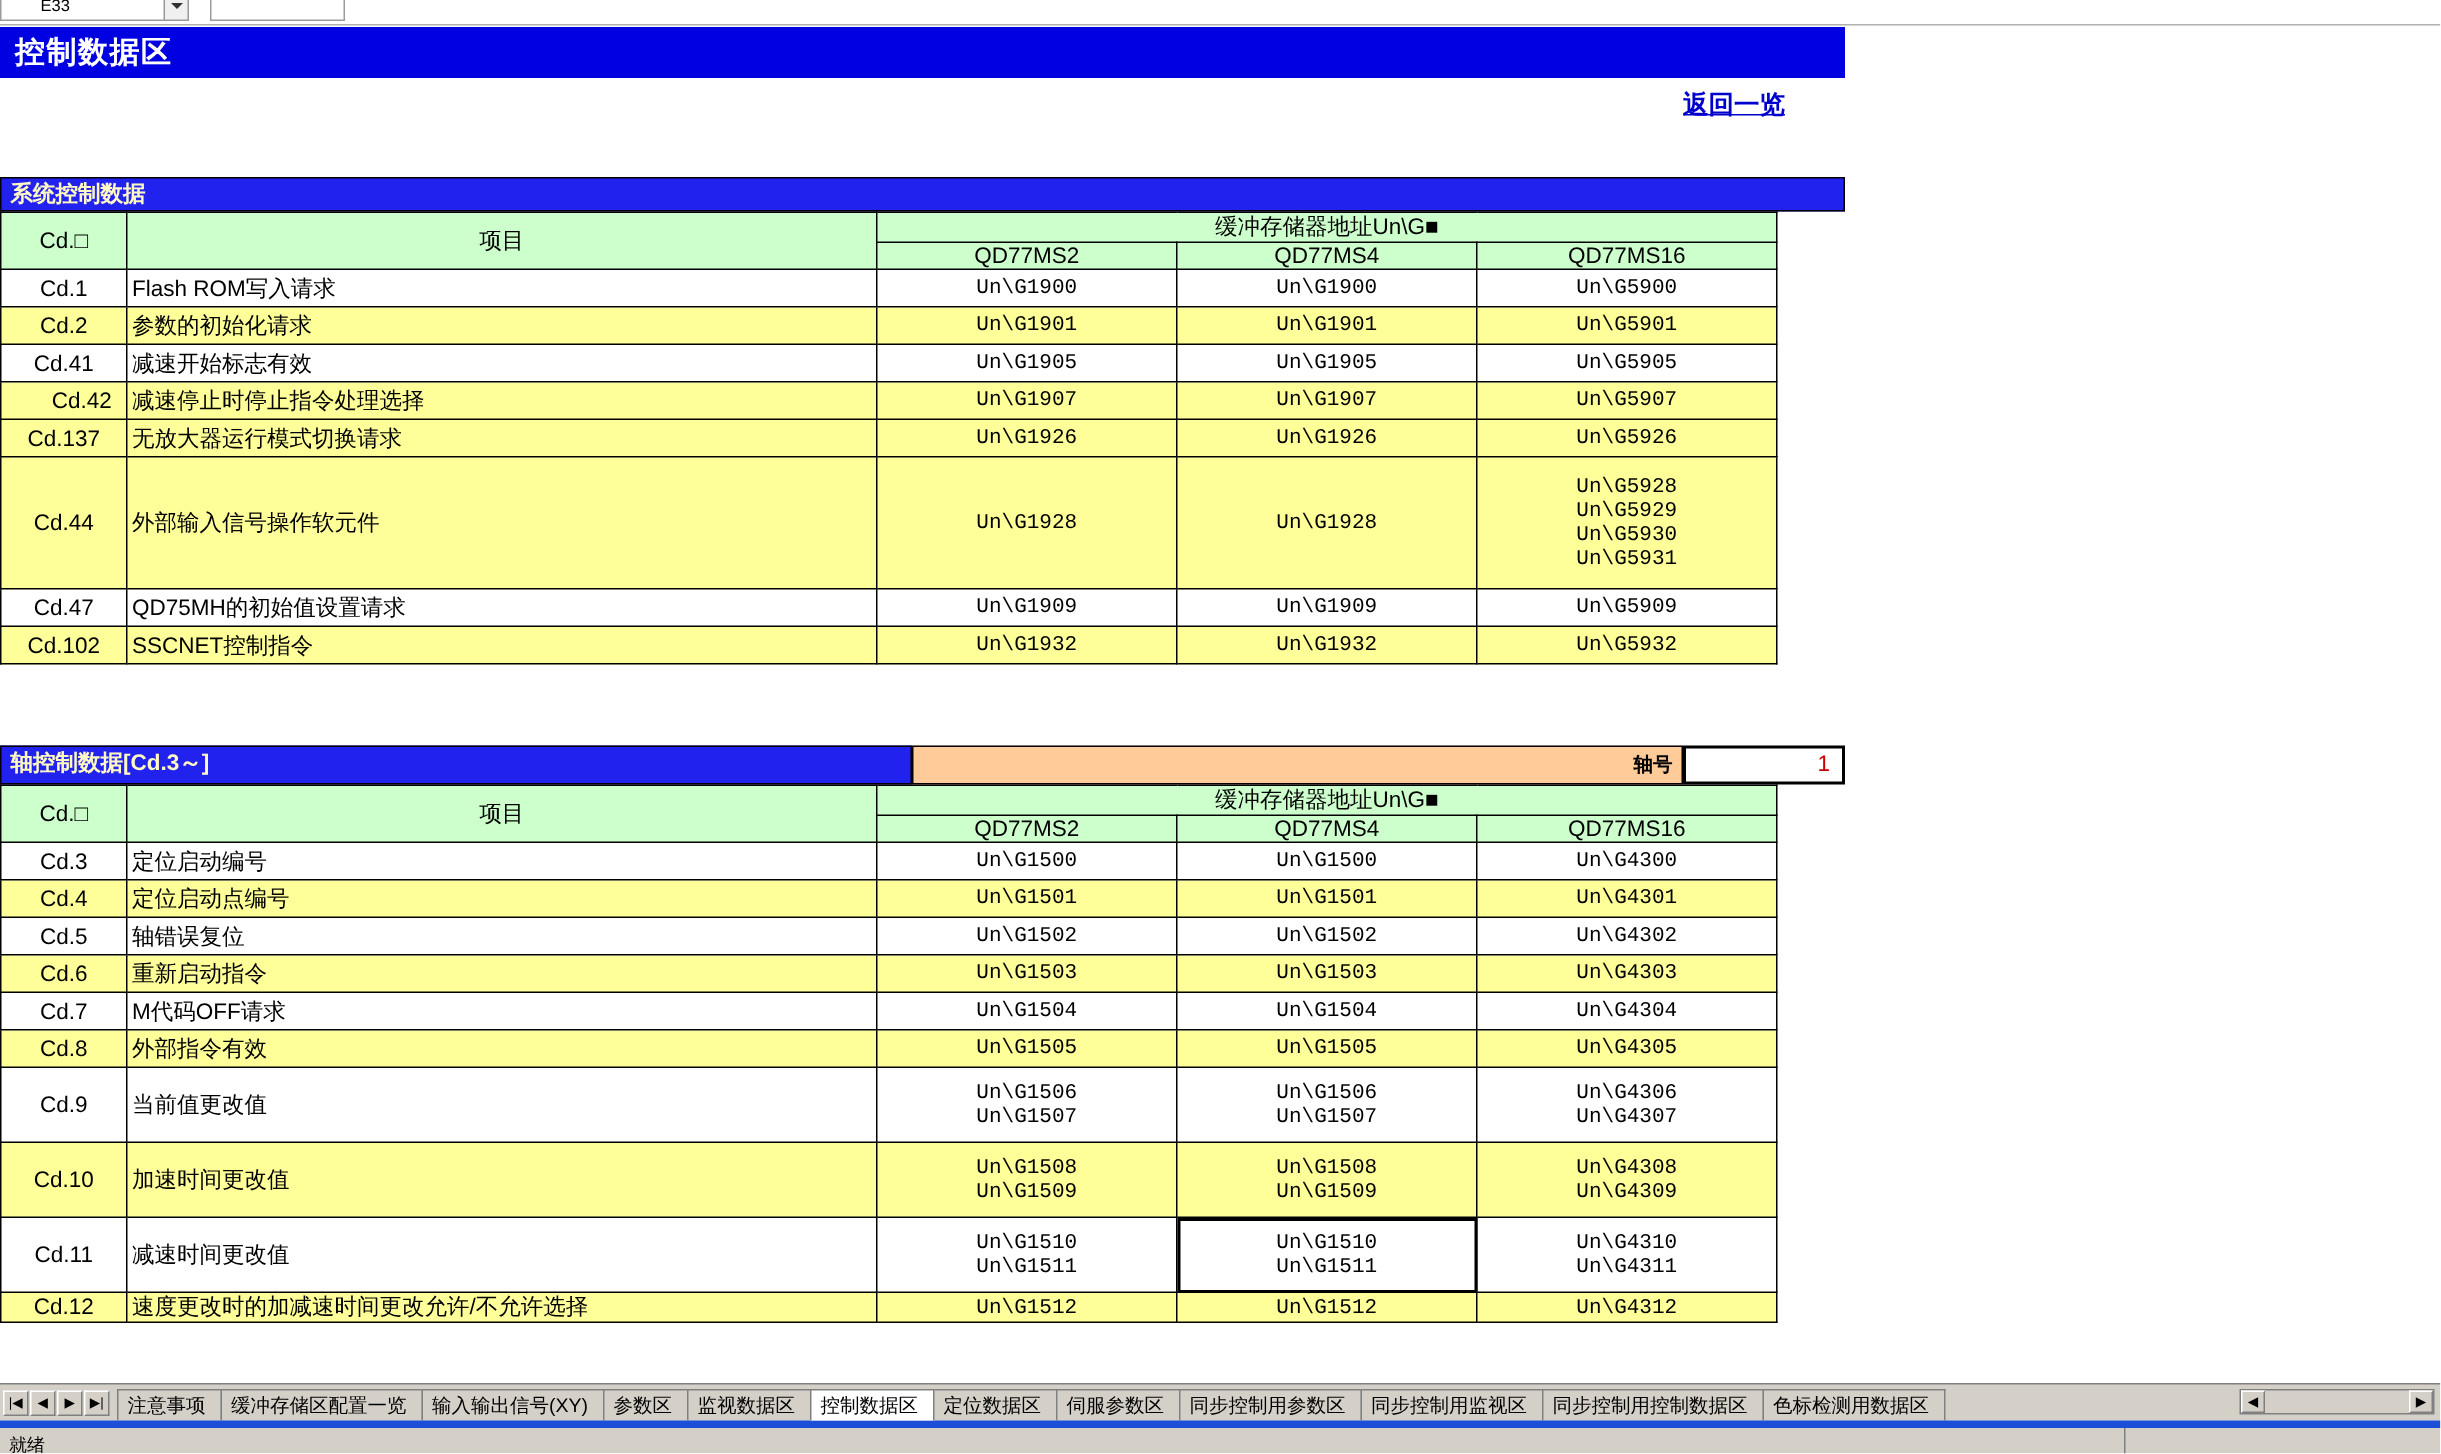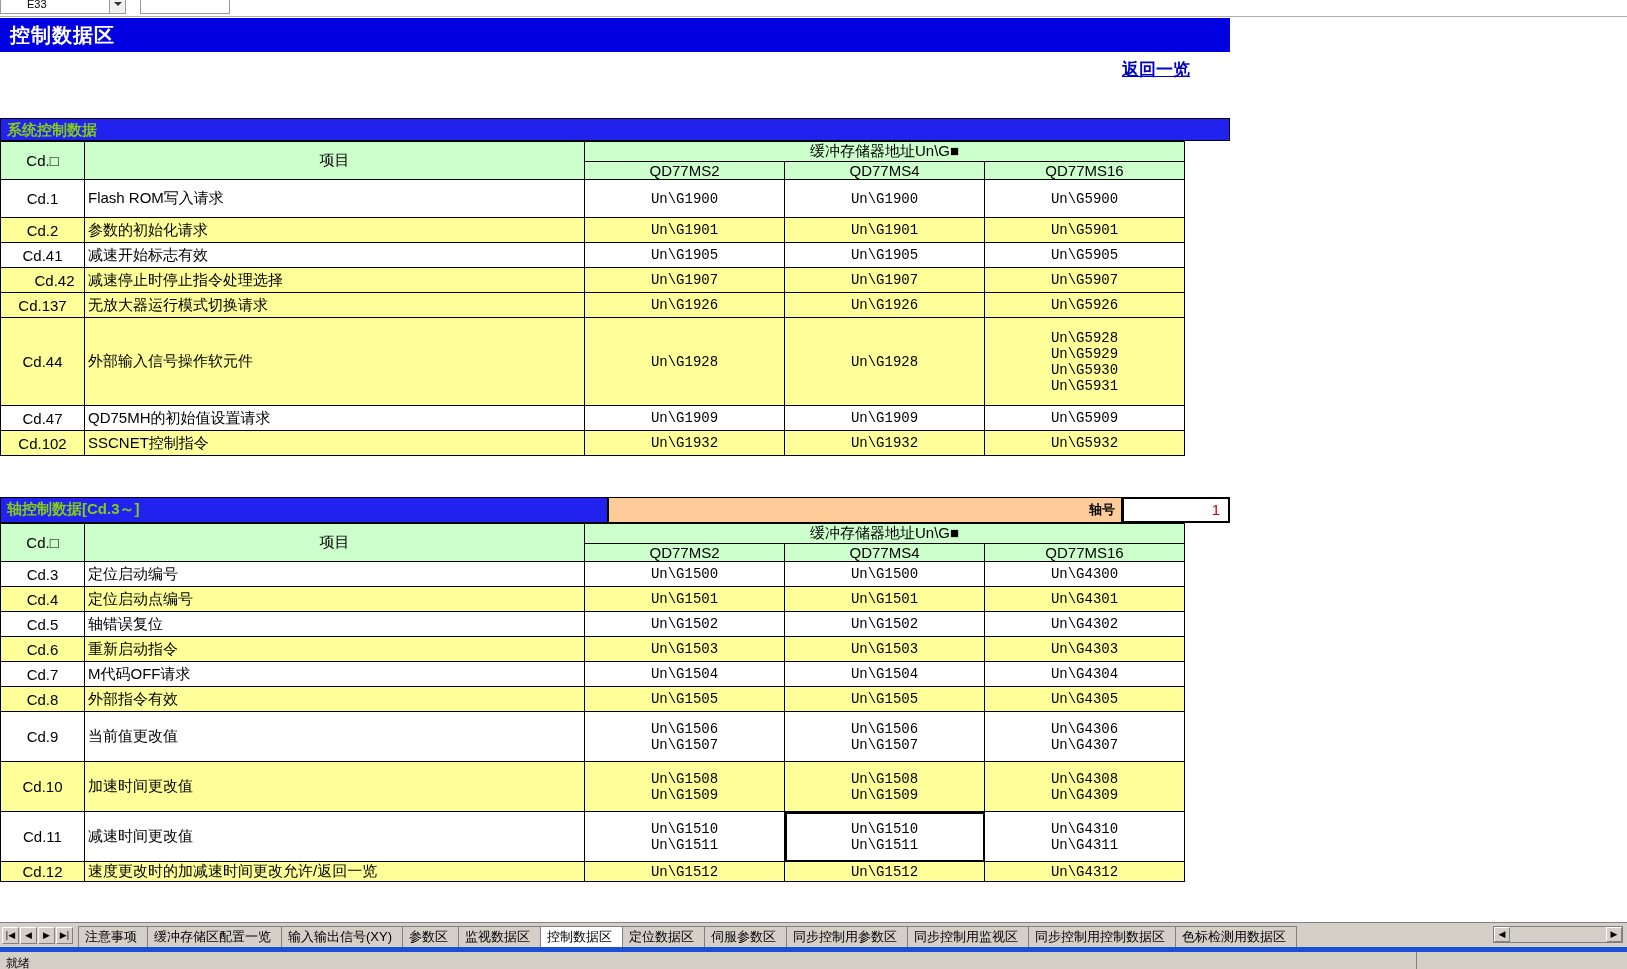--- a/index.html
+++ b/index.html
@@ -89,21 +89,21 @@
     color: #0000cc;
     text-decoration: underline;
     font-weight: bold;
     cursor: pointer;
     margin-left: 36px;
   }
 
   
   .sec-banner {
     background: #2222ee;
-    color: #84cc16;
+    color: #fef9c3;
     font-size: 15px;
     font-weight: bold;
     line-height: 22px;
     padding-left: 6px;
     box-sizing: border-box;
     border: 1px solid #000;
   }
 
   
   table.grid {
@@ -295,21 +295,21 @@
         <td class="hdr-green" colspan="3">缓冲存储器地址Un\G■</td>
       </tr>
       <tr>
         <td class="c-bm hdr-green">QD77MS2</td>
         <td class="c-bm hdr-green">QD77MS4</td>
         <td class="c-bm hdr-green">QD77MS16</td>
       </tr>
     </thead>
     <tbody id="sec1-body">
         <tr>
-          <td class="c-cd cd-cell row-white" style="height: 38px;">Cd.1</td>
+          <td class="c-cd cd-cell row-white" style="height: 25px;">Cd.1</td>
           <td class="c-item row-white">Flash ROM写入请求</td>
           <td class="c-bm row-white mono">
             <div>Un\G1900</div>
           </td>
           <td class="c-bm row-white mono">
             <div>Un\G1900</div>
           </td>
           <td class="c-bm row-white mono">
             <div>Un\G5900</div>
           </td>
@@ -550,21 +550,21 @@
             <div>Un\G1510</div>
             <div>Un\G1511</div>
           </td>
           <td class="c-bm row-white mono">
             <div>Un\G4310</div>
             <div>Un\G4311</div>
           </td>
         </tr>
         <tr>
           <td class="c-cd cd-cell row-yellow" style="height: 16px;">Cd.12</td>
-          <td class="c-item row-yellow">速度更改时的加减速时间更改允许/返回一览</td>
+          <td class="c-item row-yellow">速度更改时的加减速时间更改允许/不允许选择</td>
           <td class="c-bm row-yellow mono">
             <div>Un\G1512</div>
           </td>
           <td class="c-bm row-yellow mono">
             <div>Un\G1512</div>
           </td>
           <td class="c-bm row-yellow mono">
             <div>Un\G4312</div>
           </td>
         </tr>

